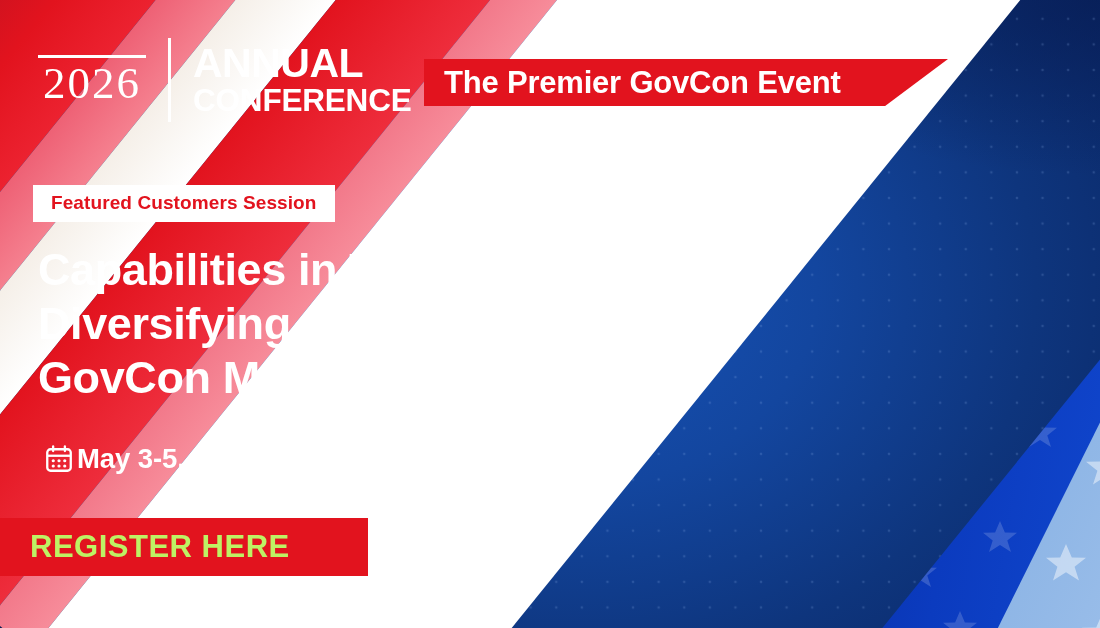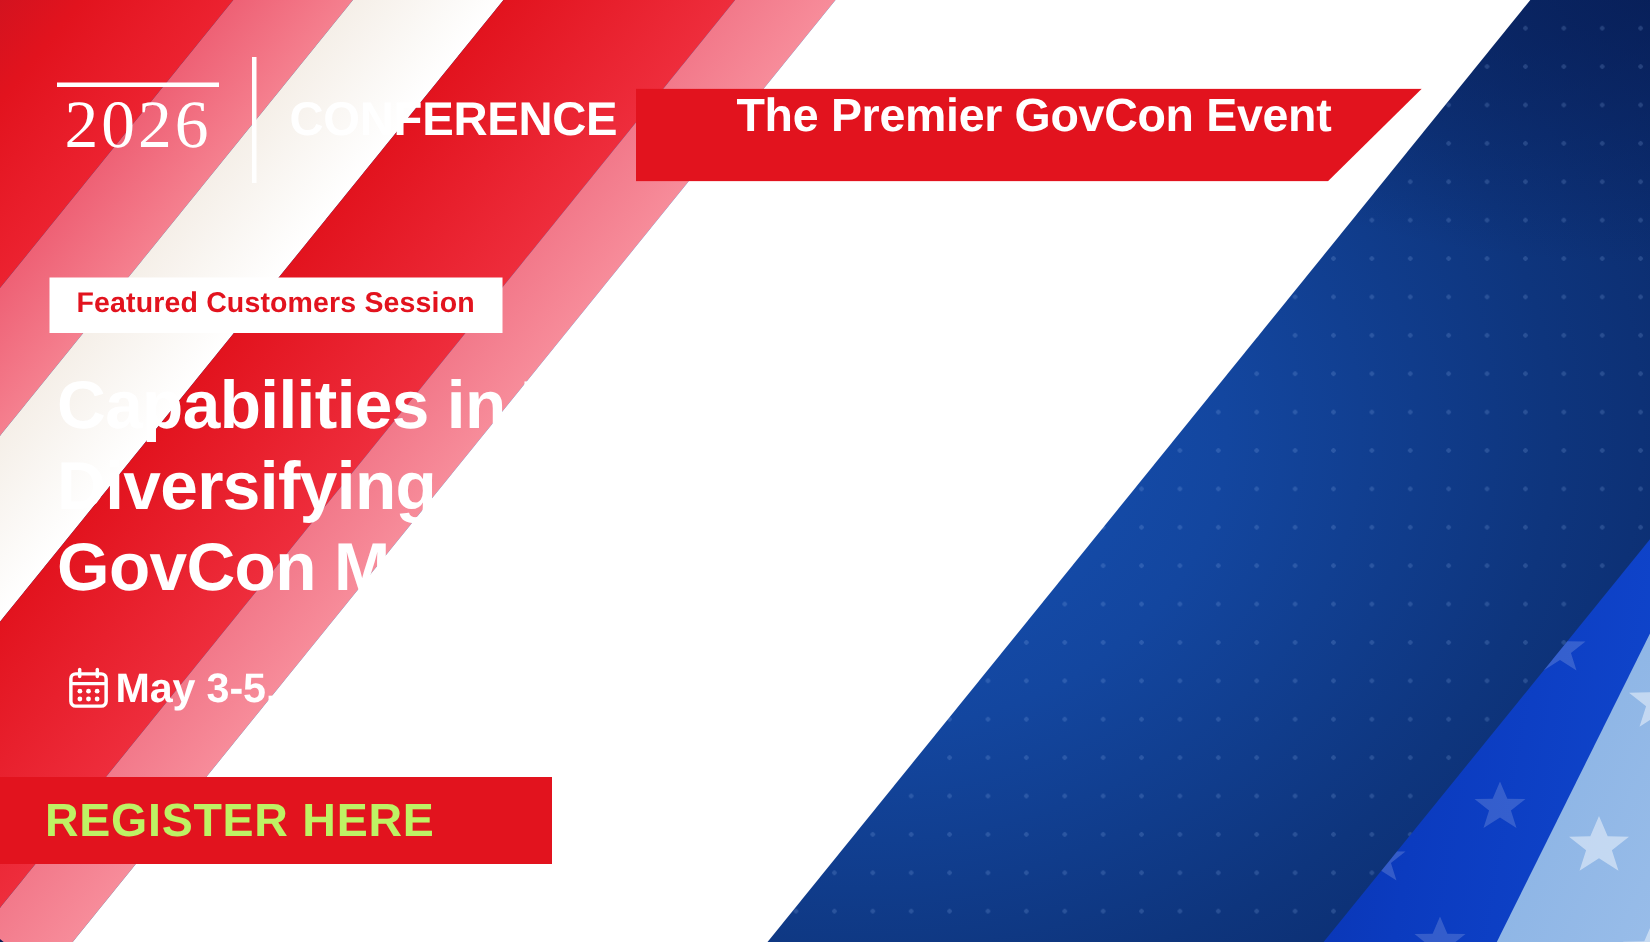--- a/index.html
+++ b/index.html
@@ -98,24 +98,24 @@
     letter-spacing:-.5px;color:#fff;
   }
   .logo-conference{
     font-weight:bold;font-size:31.5px;line-height:1.05;
     letter-spacing:-.2px;color:#fff;
   }
 
   
   .premier{
     position:absolute;left:424px;top:59px;
-    width:524px;height:62px;
+    width:524px;height:47px;
     background:#E2131E;
     clip-path:polygon(0 0, 100% 0, 88% 100%, 0 100%);
-    display:flex;align-items:flex-start;padding-left:47px;
+    display:flex;align-items:center;
   }
   .premier-text{
     color:#fff;font-weight:bold;font-size:31px;
     letter-spacing:-.2px;padding-left:20px;white-space:nowrap;
   }
 
   
   .badge{
     position:absolute;left:33px;top:185px;
     background:#fff;
@@ -232,20 +232,21 @@
     </div>
   </div>
 
   <div class="logo">
     <div class="logo-left">
       <div class="logo-rule"></div>
       <div class="logo-year">2026</div>
     </div>
     <div class="logo-divider"></div>
     <div class="logo-right">
+      <div class="logo-annual">ANNUAL</div>
       <div class="logo-conference">CONFERENCE</div>
     </div>
   </div>
 
   <div class="premier">
     <span class="premier-text">The Premier GovCon Event</span>
   </div>
 
   <div class="badge">
     <span class="badge-text">Featured Customers Session</span>

